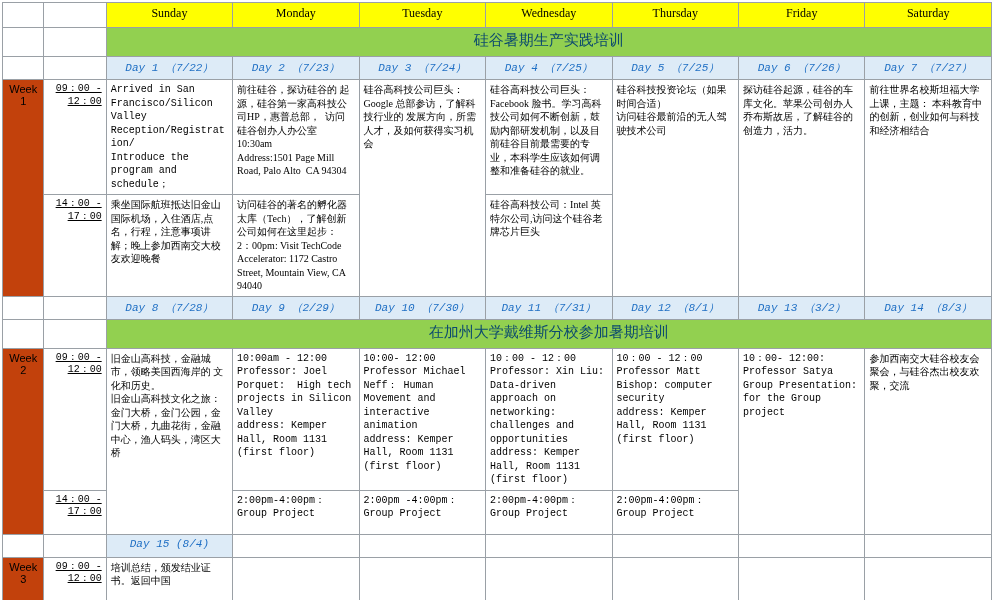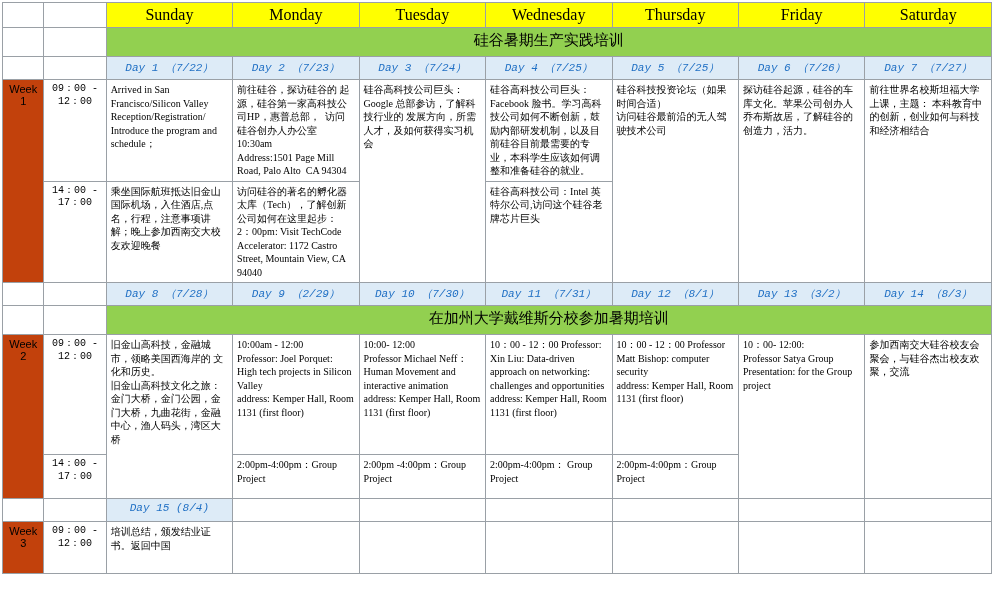--- a/index.html
+++ b/index.html
@@ -26,35 +26,35 @@
   }
   
   col.c-week{width:40px;}
   col.c-time{width:60px;}
   col.c-day{width:122px;}
 
   .hdr-day{
     background:#ffff00;
     text-align:center;
     font-weight:bold;
-    font-size:16px;
+    font-size:12px;
     color:#000;
     height:18px;
     padding:2px 0;
     vertical-align:middle;
     font-family:"Liberation Serif", serif;
   }
   .banner{
     background:#92d050;
     text-align:center;
     font-weight:bold;
     font-size:15px;
     vertical-align:middle;
     height:22px;
-    color:#000000;
+    color:#0c4a6e;
   }
   .daylabel{
     background:#ddebf7;
     color:#1f6fc4;
     font-weight:bold;
     text-align:center;
     font-size:11px;
     font-family:"Liberation Mono", monospace;
     vertical-align:middle;
     height:16px;
@@ -63,31 +63,32 @@
   }
   .weekcell{
     background:#c2410c;
     font-weight:bold;
     text-align:center;
     vertical-align:middle;
     font-size:11px;
   }
   .timecell{
     background:#ffffff;
-    text-align:center;
+    text-align:right;
     vertical-align:middle;
     font-size:10px;
     font-family:"Liberation Mono", monospace;
     white-space:pre-line;
     line-height:1.25;
+    text-decoration:underline;
   }
   .cellbody{
     font-size:10px;
     line-height:1.35;
-    font-family:Liberation Serif, serif;
+    font-family:Liberation Mono, monospace;
     white-space:pre-wrap;
     word-break:break-word;
   }
   .cellbody.cn{
     font-family:Liberation Serif, serif;
   }
   .empty{background:#ffffff;}
   .leftgap{border:none;background:#ffffff;}
 </style>
 </head>

